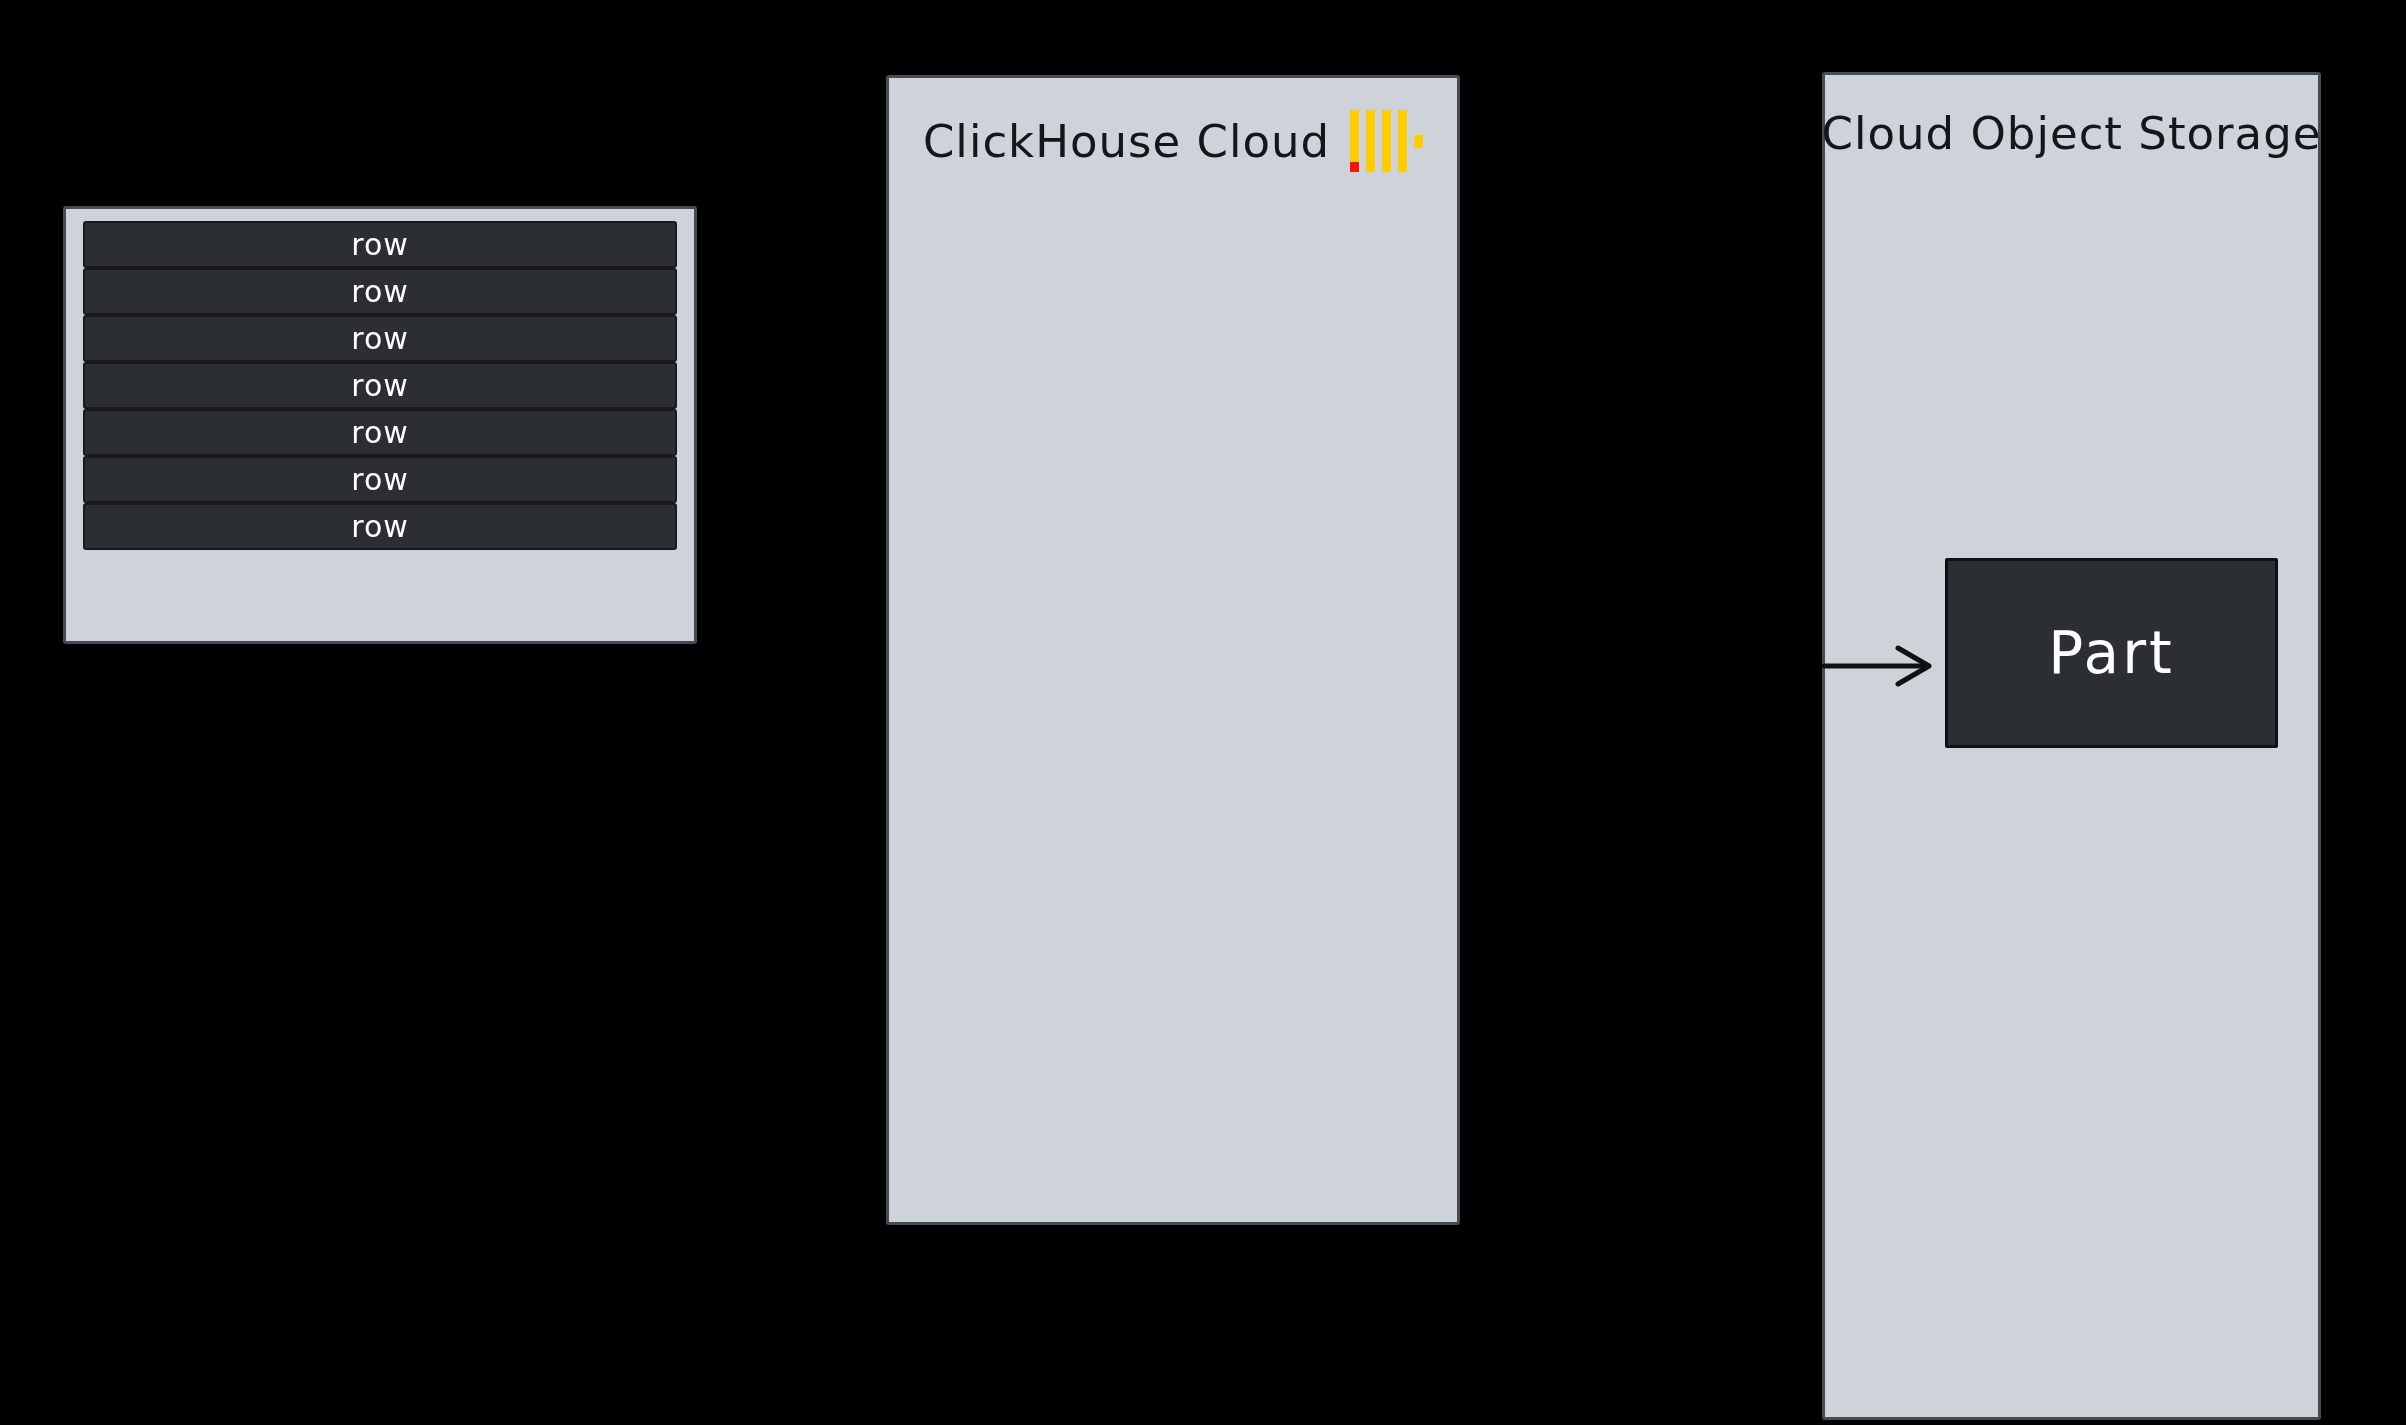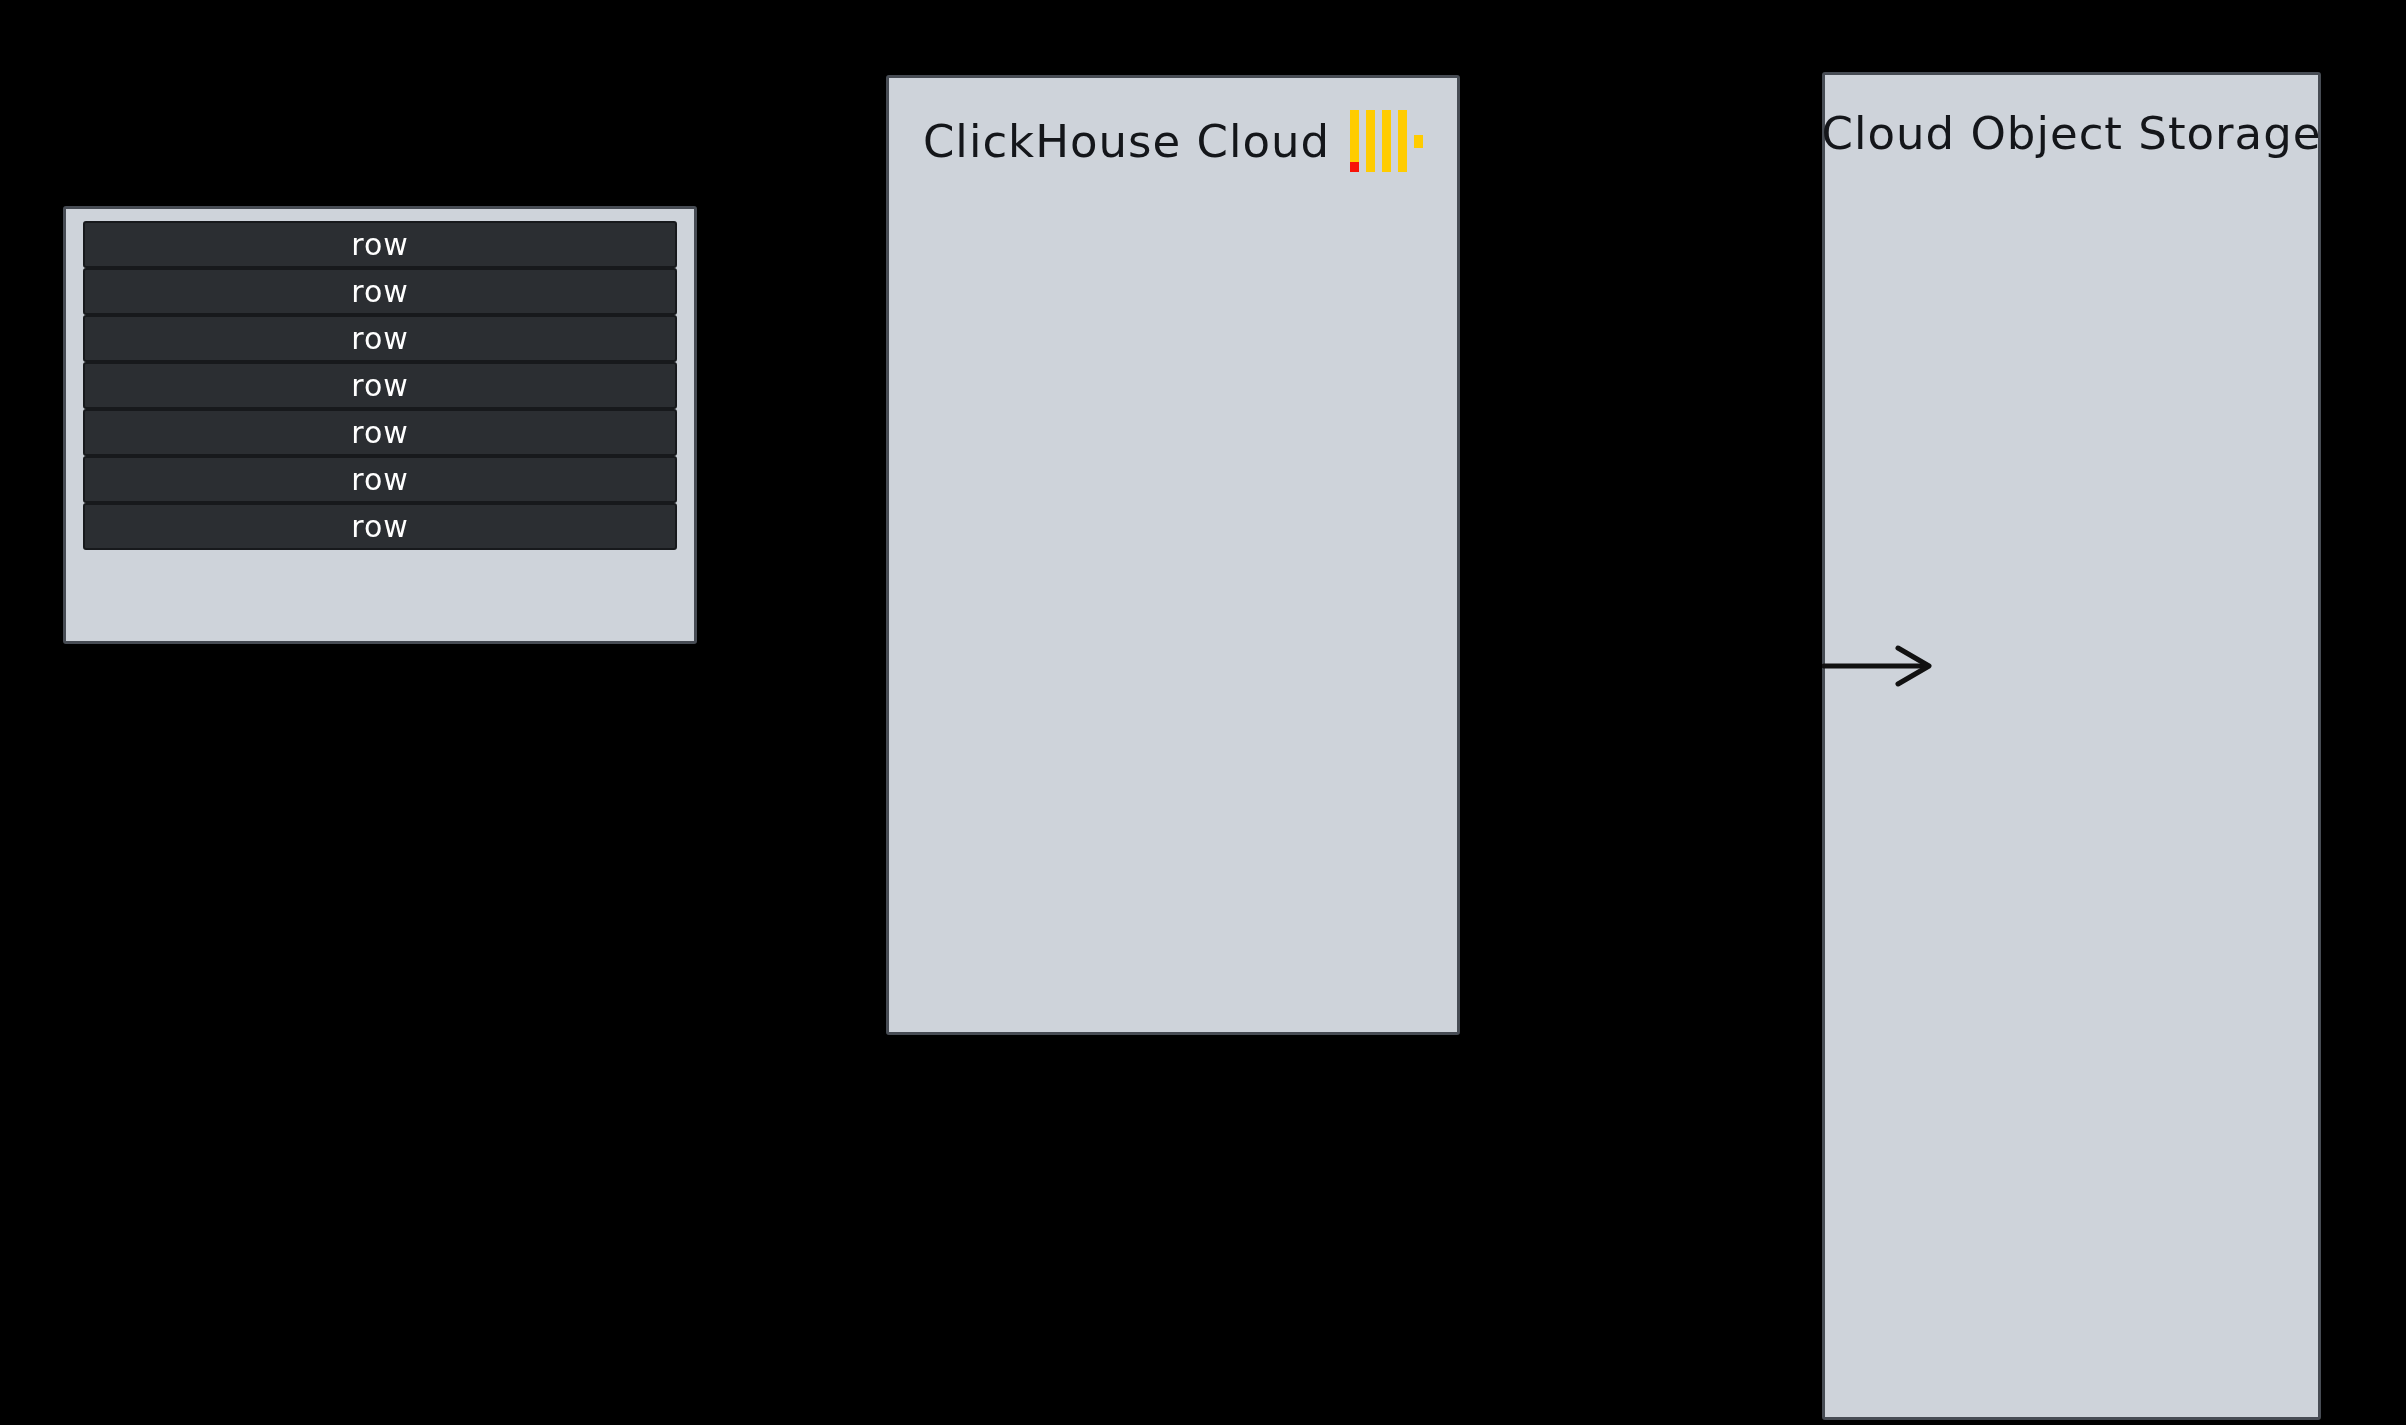--- a/index.html
+++ b/index.html
@@ -44,21 +44,21 @@
     letter-spacing:1px;
   }
 
   
   .panel{
     position:absolute;
     background:var(--panel-fill);
     border:3px solid var(--panel-border);
     border-radius:3px;
   }
-  #clickhouse-panel{left:886px;top:75px;width:574px;height:960px;}
+  #clickhouse-panel{left:886px;top:75px;width:574px;height:1150px;}
   #storage-panel{left:1822px;top:72px;width:499px;height:1348px;}
 
   .panel-title-row{
     display:flex;align-items:center;justify-content:center;
     gap:20px;
     margin-top:32px;
   }
   .panel-title{
     color:var(--title-text);
     font-size:45px;
@@ -125,15 +125,18 @@
   <div class="panel" id="storage-panel">
     <div class="panel-title-row">
       <span class="panel-title">Cloud Object Storage</span>
     </div>
 
     <svg id="part-arrow" viewBox="0 0 116 56" fill="none" stroke="currentColor" stroke-width="5" stroke-linecap="round" stroke-linejoin="round">
       <line x1="2" y1="28" x2="104" y2="28"></line>
       <polyline points="76,10 107,28 76,46"></polyline>
     </svg>
 
+    <div id="part-box">
+      <span>Part</span>
+    </div>
   </div>
 
 </div>
 
 </body></html>

